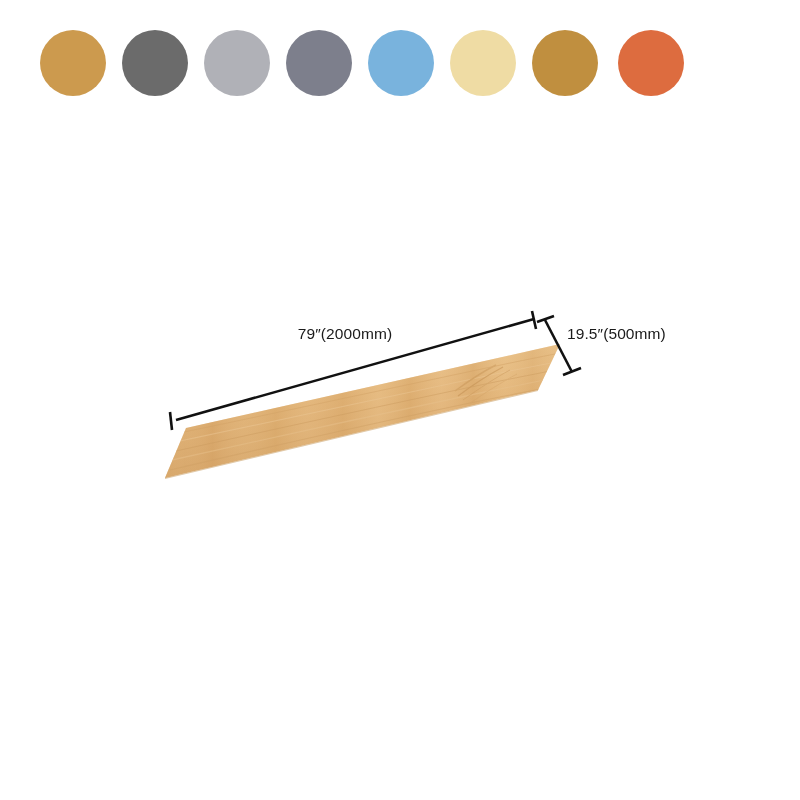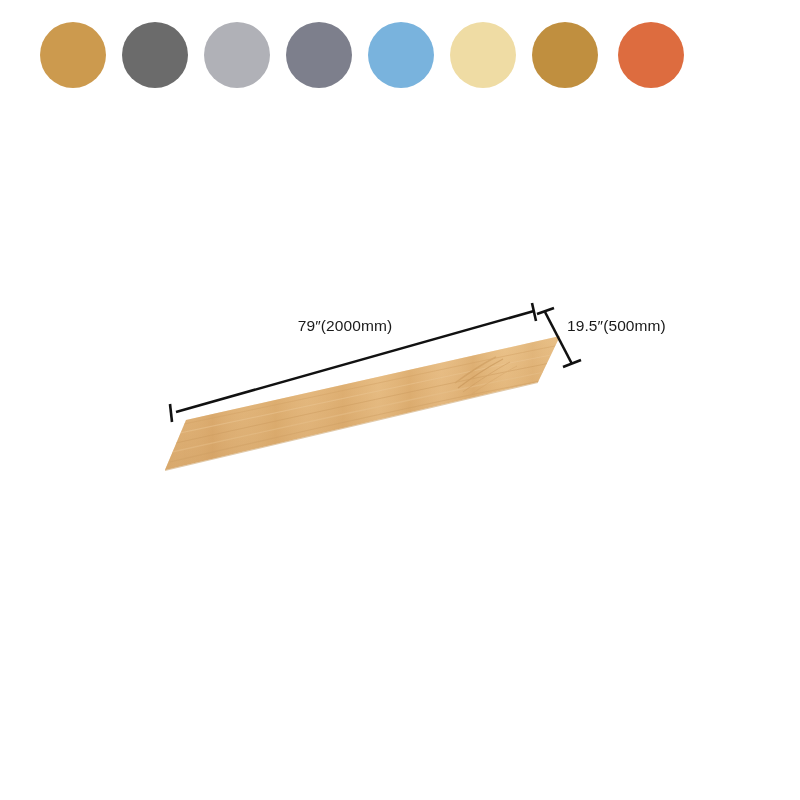--- a/index.html
+++ b/index.html
@@ -10,20 +10,21 @@
   }
   body {
     font-family: "Liberation Sans", sans-serif;
   }
   #stage {
     position: relative;
     width: 800px;
     height: 748px;
     background: #ffffff;
     overflow: hidden;
+    margin-top: 8px;
   }
 
   
   #swatch-strip {
     position: absolute;
     left: 40px;
     top: 22px;
     width: 720px;
     height: 70px;
   }

